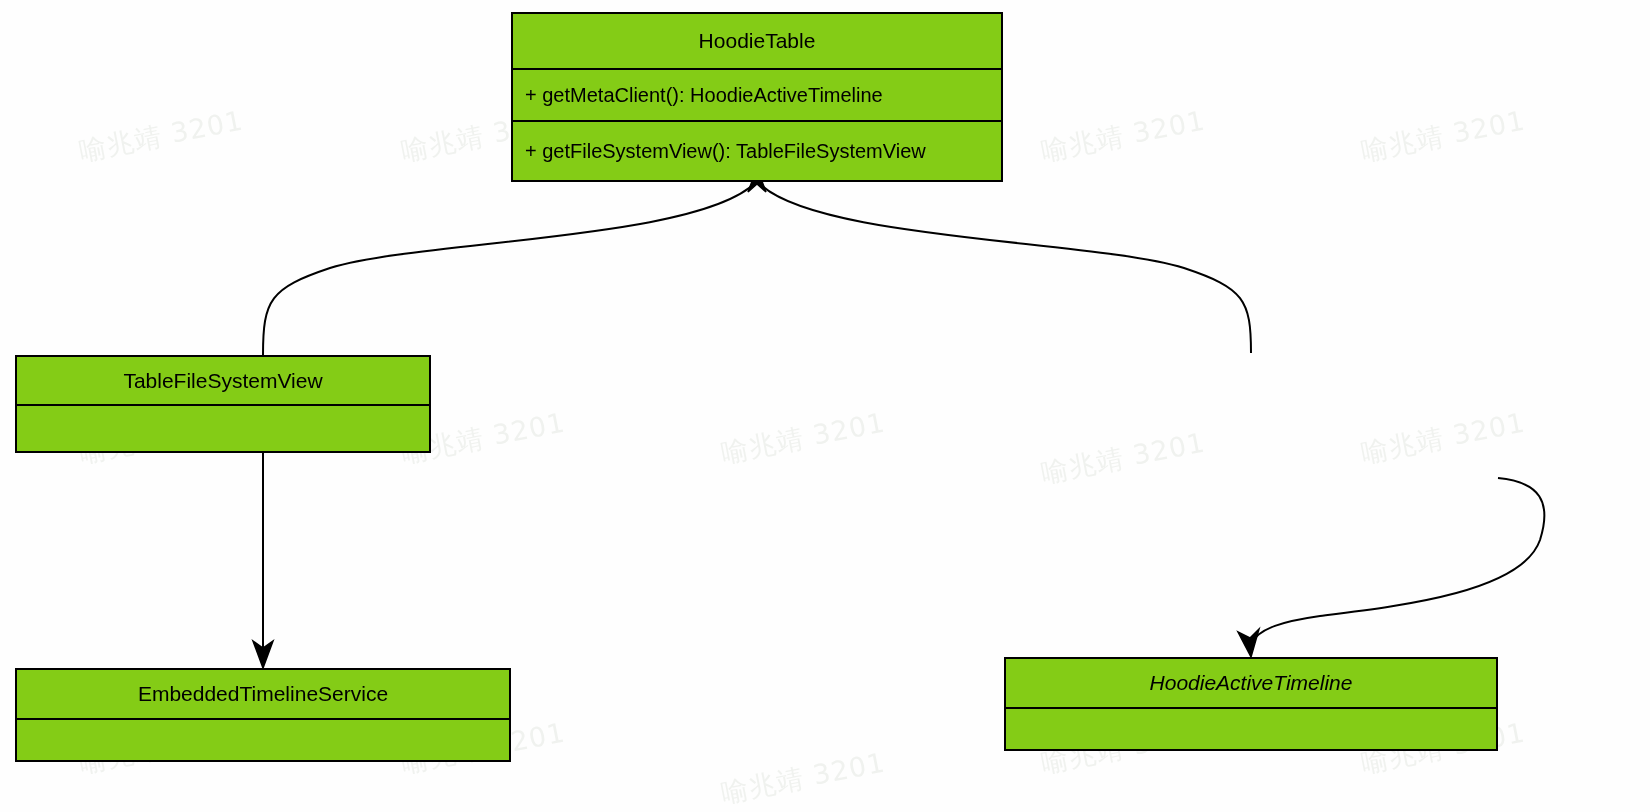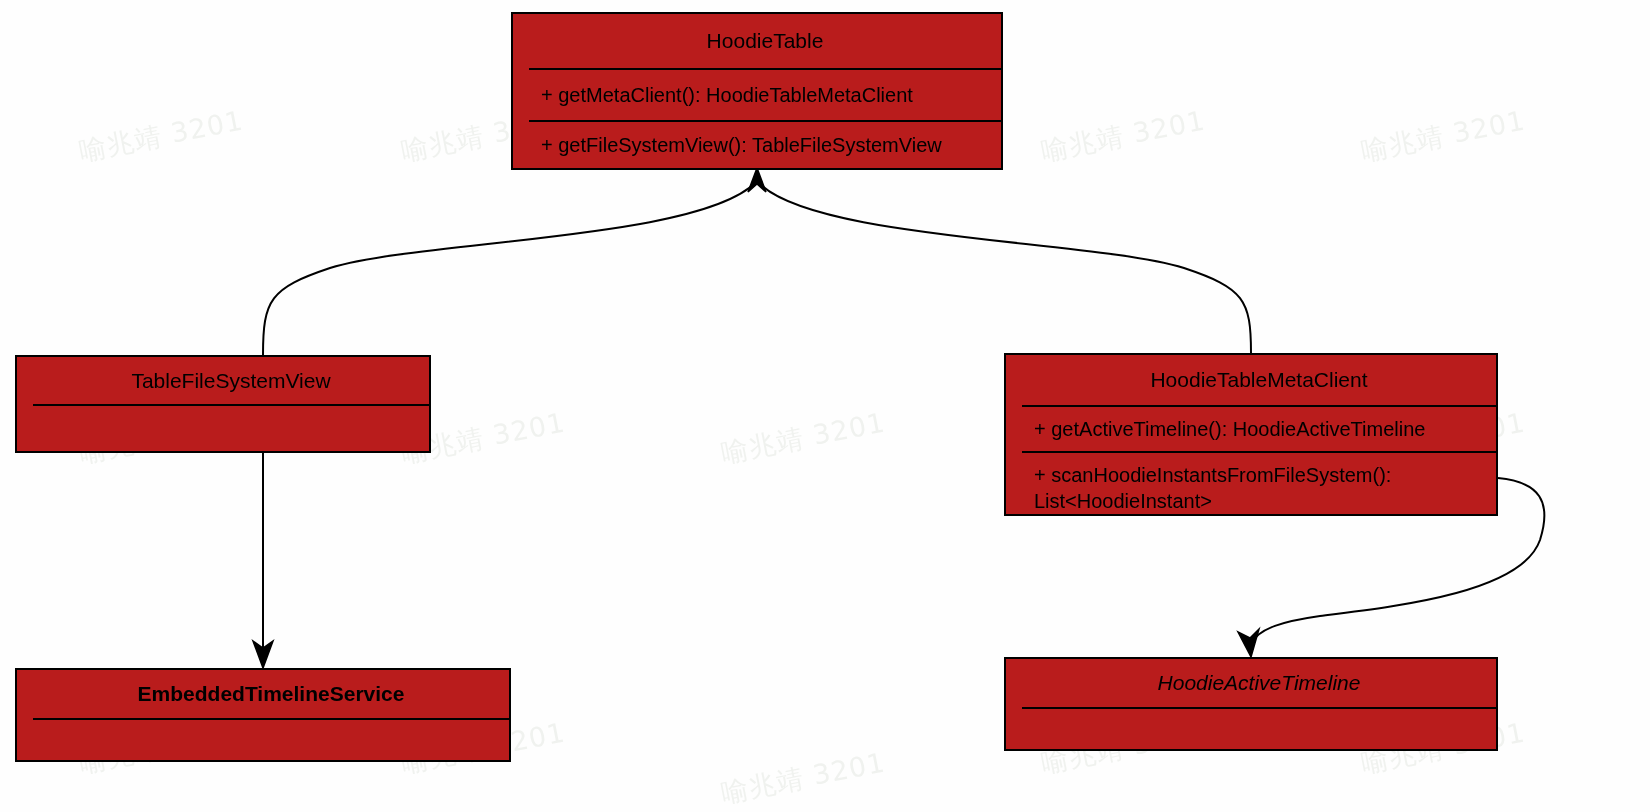--- a/index.html
+++ b/index.html
@@ -39,24 +39,23 @@
   #edges {
     position: absolute;
     inset: 0;
     z-index: 1;
     pointer-events: none;
   }
   
   .uml-class {
     position: absolute;
     box-sizing: border-box;
-    background: #b91c1c;
+    background: #84cc16;
     border: 2px solid #000000;
     z-index: 2;
-    padding-left: 16px;
   }
   .uml-name {
     box-sizing: border-box;
     width: 100%;
     text-align: center;
     font-size: 21px;
     color: #000000;
     display: flex;
     align-items: center;
     justify-content: center;
@@ -71,33 +70,33 @@
     line-height: 1.3;
     text-align: left;
   }
   .uml-compartment.empty {
     padding: 0;
   }
   
   #class-hoodietable        { left: 511px;  top: 12px;  width: 492px; }
   #class-hoodietable .uml-name { height: 54px; }
   #class-hoodietable .c1    { height: 52px; display:flex; align-items:center; }
-  #class-hoodietable .c2    { height: 48px; display:flex; align-items:center; }
+  #class-hoodietable .c2    { height: 60px; display:flex; align-items:center; }
 
   #class-tablefilesystemview        { left: 15px;  top: 355px; width: 416px; }
   #class-tablefilesystemview .uml-name { height: 47px; }
   #class-tablefilesystemview .c1    { height: 47px; }
 
   #class-hoodietablemetaclient      { left: 1004px; top: 353px; width: 494px; }
   #class-hoodietablemetaclient .uml-name { height: 50px; }
   #class-hoodietablemetaclient .c1  { height: 46px; display:flex; align-items:center; }
   #class-hoodietablemetaclient .c2  { height: 63px; }
 
   #class-embeddedtimelineservice    { left: 15px;  top: 668px; width: 496px; }
-  #class-embeddedtimelineservice .uml-name { height: 48px; font-weight: bold; }
+  #class-embeddedtimelineservice .uml-name { height: 48px; }
   #class-embeddedtimelineservice .c1 { height: 42px; }
 
   #class-hoodieactivetimeline       { left: 1004px; top: 657px; width: 494px; }
   #class-hoodieactivetimeline .uml-name { height: 48px; font-style: italic; }
   #class-hoodieactivetimeline .c1   { height: 42px; }
 </style>
 </head>
 <body>
 
 <div id="canvas">
@@ -132,34 +131,29 @@
 
     <line x1="263" y1="452" x2="263" y2="655" stroke="#000000" stroke-width="2"></line>
     <path d="M 263,668 L 253,641 L 263,648 L 273,641 Z" fill="#000000" stroke="#000000" stroke-width="1.5"></path>
 
     <path d="M 1498,478 C 1540,482 1552,502 1540,540 C 1522,592 1400,606 1320,616 C 1285,621 1258,628 1251,644" fill="none" stroke="#000000" stroke-width="2"></path>
     <path d="M 1251,657 L 1238,632 L 1250,638 L 1259,629 Z" fill="#000000" stroke="#000000" stroke-width="1.5"></path>
   </svg>
 
   <div class="uml-class" id="class-hoodietable">
     <div class="uml-name">HoodieTable</div>
-    <div class="uml-compartment c1">+ getMetaClient(): HoodieTableMetaClient</div>
+    <div class="uml-compartment c1">+ getMetaClient(): HoodieActiveTimeline</div>
     <div class="uml-compartment c2">+ getFileSystemView(): TableFileSystemView</div>
   </div>
 
   <div class="uml-class" id="class-tablefilesystemview">
     <div class="uml-name">TableFileSystemView</div>
     <div class="uml-compartment c1 empty"></div>
   </div>
 
-  <div class="uml-class" id="class-hoodietablemetaclient">
-    <div class="uml-name">HoodieTableMetaClient</div>
-    <div class="uml-compartment c1">+ getActiveTimeline(): HoodieActiveTimeline</div>
-    <div class="uml-compartment c2">+ scanHoodieInstantsFromFileSystem(): List&lt;HoodieInstant&gt;</div>
-  </div>
 
   <div class="uml-class" id="class-embeddedtimelineservice">
     <div class="uml-name">EmbeddedTimelineService</div>
     <div class="uml-compartment c1 empty"></div>
   </div>
 
   <div class="uml-class" id="class-hoodieactivetimeline">
     <div class="uml-name">HoodieActiveTimeline</div>
     <div class="uml-compartment c1 empty"></div>
   </div>

